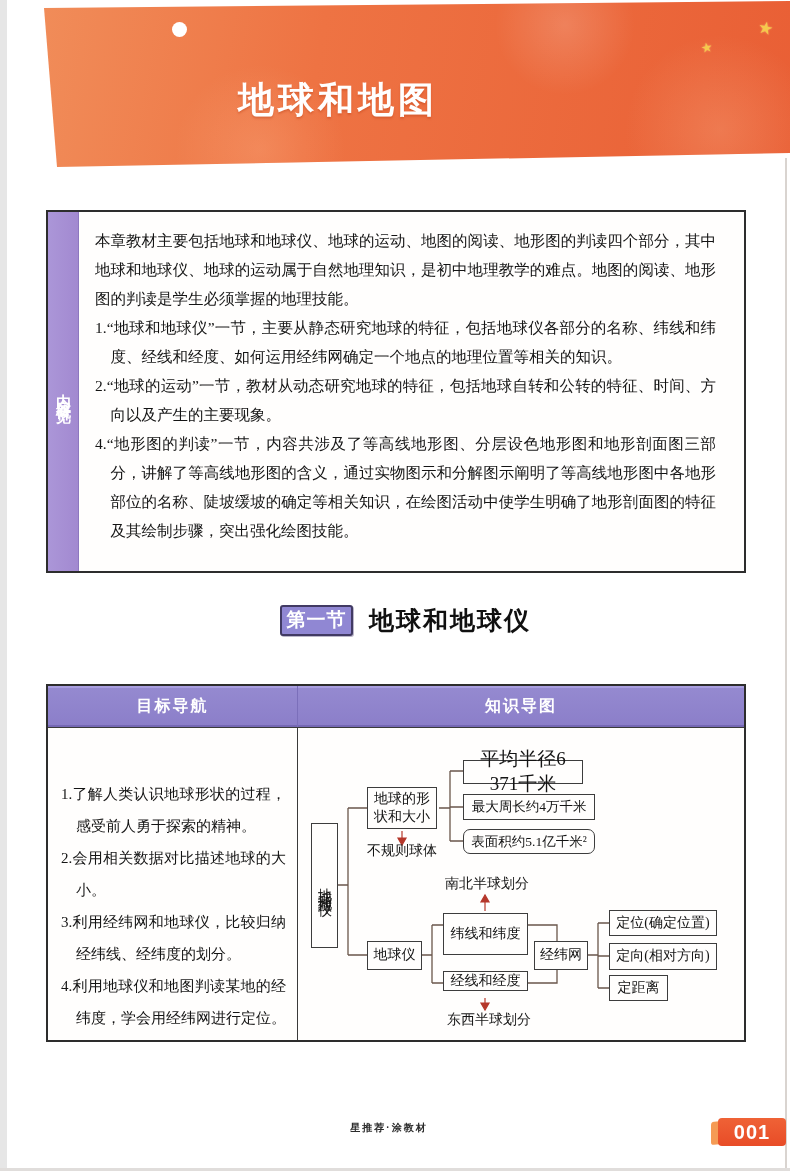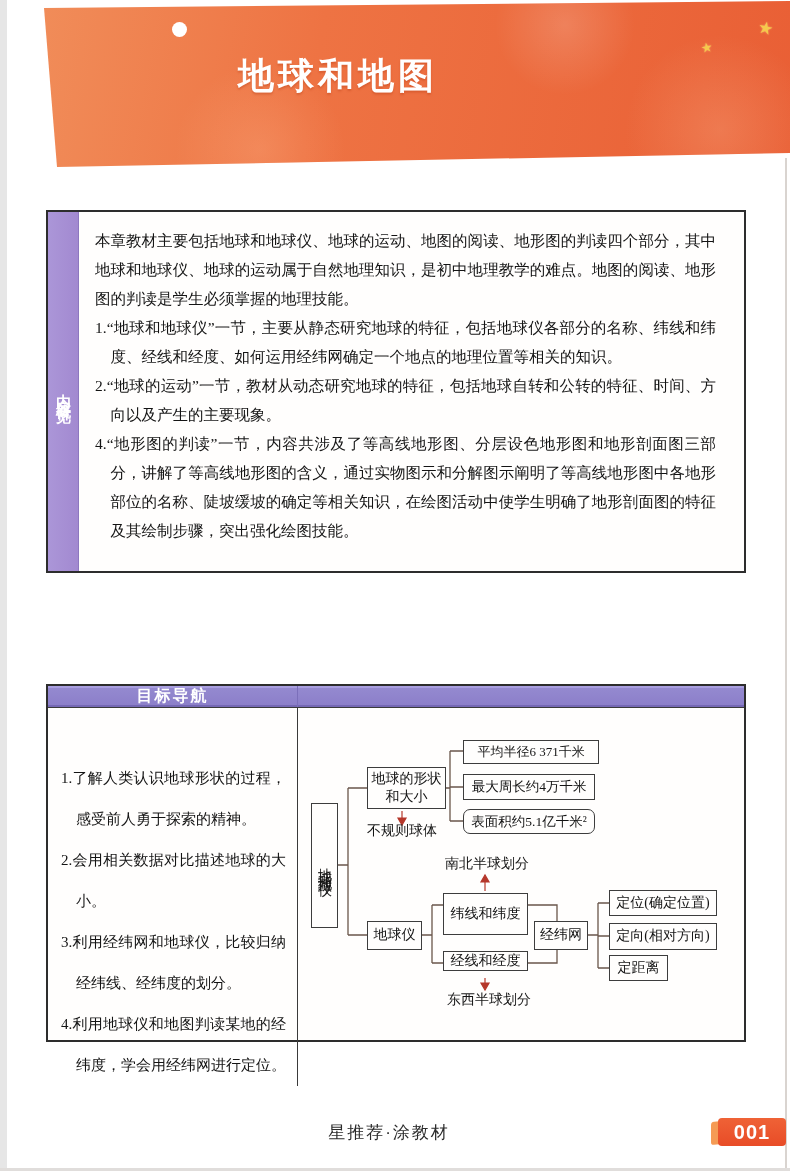--- a/index.html
+++ b/index.html
@@ -33,21 +33,21 @@
   }
   .chapter-circle span {
     font-family:"Liberation Sans", sans-serif;
     font-weight:bold; font-size:31px; color:#e84b2e; letter-spacing:1px;
   }
   .circle-dot {
     position:absolute; left:172px; top:22px; width:15px; height:15px;
     background:#ffffff; border-radius:50%;
   }
   .chapter-title {
-    position:absolute; left:238px; top:52px;
+    position:absolute; left:238px; top:76px;
     font-family:"Liberation Sans", sans-serif;
     font-size:36px; font-weight:bold; color:#ffffff; letter-spacing:4px;
     text-shadow:0 2px 2px rgba(180,60,20,0.35);
   }
   .star { position:absolute; color:#f5c84c; text-shadow:0 0 2px rgba(255,230,150,0.6); }
   .star1 { left:758px; top:18px; font-size:17px; transform:rotate(12deg); }
   .star2 { left:701px; top:40px; font-size:13px; transform:rotate(-10deg); }
 
   
   .overview {
@@ -104,36 +104,36 @@
     display:flex; align-items:center; justify-content:center;
     color:#fff; font-family:"Liberation Sans", sans-serif;
     font-weight:bold; font-size:16px; letter-spacing:2px;
   }
   .nav-header-cell.left  { width:250px; border-right:1px solid #7b6fba; }
   .nav-header-cell.right { flex:1; }
   .nav-body { flex:1; display:flex; }
   .goals-cell {
     width:250px; border-right:1.5px solid #3a3a3a;
     padding:50px 11px 0 13px;
-    font-size:15px; line-height:41px; text-align:justify; color:#141414;
+    font-size:15px; line-height:32px; text-align:justify; color:#141414;
   }
   .goals-cell p { padding-left:1em; text-indent:-1em; }
   .map-cell { flex:1; position:relative; }
   .map-cell svg { position:absolute; left:0; top:0; }
 
   
   .mm-box {
     position:absolute; background:#fffefd; border:1.4px solid #3d3d3d;
     display:flex; align-items:center; justify-content:center;
     font-size:14px; color:#141414; text-align:center; line-height:1.3;
     font-weight:500;
   }
   .mm-root   { left:13px;  top:95px;  width:27px;  height:125px; letter-spacing:3px; font-size:14px; }
-  .mm-shape  { left:69px;  top:59px;  width:79px;  height:42px;  word-break:break-all; padding:1px 3px; }
-  .mm-fact1  { left:165px; top:32px;  width:136px; height:24px;  font-size:13px; }
+  .mm-shape  { left:69px;  top:59px;  width:70px;  height:42px;  word-break:break-all; padding:1px 3px; }
+  .mm-fact1  { left:165px; top:32px;  width:120px; height:24px;  font-size:19px; }
   .mm-fact2  { left:165px; top:66px;  width:132px; height:26px;  font-size:13.5px; }
   .mm-fact3  { left:165px; top:101px; width:132px; height:25px;  font-size:13.5px;border-radius:7px; }
   .mm-globe  { left:69px;  top:213px; width:55px;  height:29px; }
   .mm-par    { left:145px; top:185px; width:85px;  height:42px; }
   .mm-mer    { left:145px; top:243px; width:85px;  height:20px; }
   .mm-grid   { left:236px; top:213px; width:54px;  height:29px; }
   .mm-use1   { left:311px; top:182px; width:108px; height:26px; }
   .mm-use2   { left:311px; top:215px; width:108px; height:27px; }
   .mm-use3   { left:311px; top:247px; width:59px;  height:26px; }
   .mm-label {
@@ -141,21 +141,21 @@
     white-space:nowrap; transform:translateX(-50%);
   }
   .mm-irregular  { left:104px; top:114px; }
   .mm-northsouth { left:189px; top:147px; }
   .mm-eastwest   { left:191px; top:283px; }
 
   
   .footer-brand {
     position:absolute; left:389px; top:1121px; transform:translateX(-50%);
     font-family:"Liberation Sans", sans-serif;
-    font-size:17px; font-weight:normal; color:#2b2b2b; letter-spacing:2px;
+    font-size:10px; font-weight:bold; color:#2b2b2b; letter-spacing:2px;
   }
   .page-num {
     position:absolute; left:718px; top:1118px; width:68px; height:28px;padding-left:20px;
   }
   .page-num::before {
     content:""; position:absolute; left:-7px; top:3px; width:22px; height:23px;
     background:#f59b55; border-radius:3px; transform:skewY(-6deg);
   }
   .page-num-body {
     position:absolute; inset:0; background:linear-gradient(180deg,#ef6236,#e84c27);
@@ -186,24 +186,29 @@
       <span class="v-text">内容概览</span>
     </div>
     <div class="overview-body">
       <p>本章教材主要包括地球和地球仪、地球的运动、地图的阅读、地形图的判读四个部分，其中地球和地球仪、地球的运动属于自然地理知识，是初中地理教学的难点。地图的阅读、地形图的判读是学生必须掌握的地理技能。</p>
       <p class="hang">1.“地球和地球仪”一节，主要从静态研究地球的特征，包括地球仪各部分的名称、纬线和纬度、经线和经度、如何运用经纬网确定一个地点的地理位置等相关的知识。</p>
       <p class="hang">2.“地球的运动”一节，教材从动态研究地球的特征，包括地球自转和公转的特征、时间、方向以及产生的主要现象。</p>
       <p class="hang">4.“地形图的判读”一节，内容共涉及了等高线地形图、分层设色地形图和地形剖面图三部分，讲解了等高线地形图的含义，通过实物图示和分解图示阐明了等高线地形图中各地形部位的名称、陡坡缓坡的确定等相关知识，在绘图活动中使学生明确了地形剖面图的特征及其绘制步骤，突出强化绘图技能。</p>
     </div>
   </section>
 
+  <div class="section-heading">
+    <span class="section-badge">第一节</span>
+    <span class="section-title">地球和地球仪</span>
+  </div>
 
   <div class="nav-table">
     <div class="nav-header">
       <div class="nav-header-cell left">目标导航</div>
+      <div class="nav-header-cell right">知识导图</div>
     </div>
     <div class="nav-body">
       <div class="goals-cell">
         <p>1.了解人类认识地球形状的过程，感受前人勇于探索的精神。</p>
         <p>2.会用相关数据对比描述地球的大小。</p>
         <p>3.利用经纬网和地球仪，比较归纳经纬线、经纬度的划分。</p>
         <p>4.利用地球仪和地图判读某地的经纬度，学会用经纬网进行定位。</p>
       </div>
       <div class="map-cell">
         <svg width="449" height="324" viewBox="0 0 449 324">

